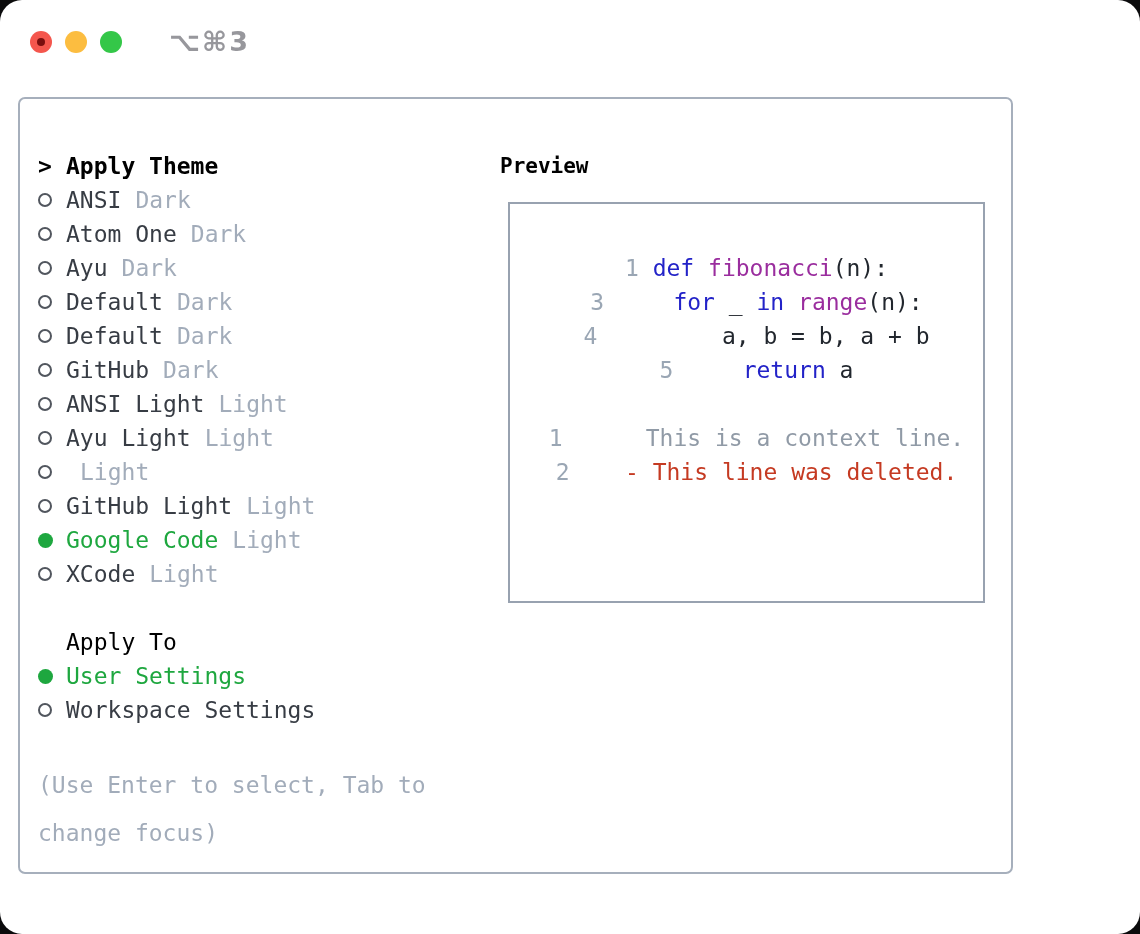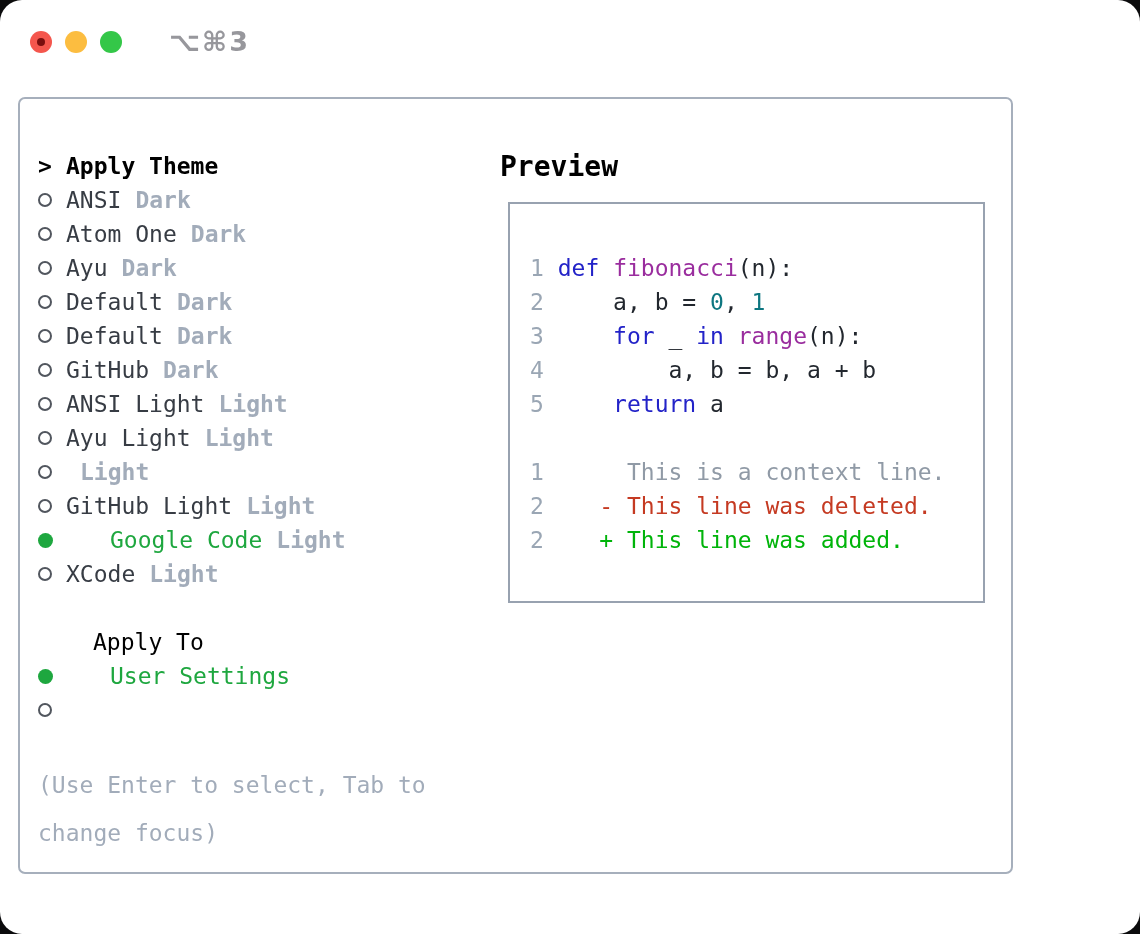--- a/index.html
+++ b/index.html
@@ -77,53 +77,54 @@
     width: 10px; height: 10px;
     border: 2px solid var(--circle-gray, #51565e);
     border-radius: 50%;
     box-sizing: content-box;
   }
   .radio.selected {
     width: 15px; height: 15px;
     border: none;
     background: var(--selection-green, #1ea73f);
   }
-  .theme-name.selected, .option-label.selected { color: var(--selection-green, #1ea73f); margin-left: 44px; }
-  .theme-tag { color: var(--tag-gray, #a2acba); margin-left: 14px; font-weight: bold; }
+  .theme-name.selected, .option-label.selected { color: var(--selection-green, #1ea73f); }
+  .theme-tag { color: var(--tag-gray, #a2acba); margin-left: 14px; }
   .spacer { height: 34px; }
-  .apply-title { color: var(--heading-black, #000); margin-left: 27px; }
+  .apply-title { color: var(--heading-black, #000); }
   .footer-hint {
     width: 432px;
     line-height: 48px;
     color: var(--tag-gray, #a2acba);
   }
 
   
   .preview-title {
     position: absolute;
     left: 480px;
     top: 50px;
     height: 34px;
     display: flex;
     align-items: center;
-    font-size: 28px;
+    font-size: 21px;
     font-weight: bold;
     color: var(--heading-black, #000);
   }
   .preview-box {
     position: absolute;
     left: 488px;
     top: 103px;
     width: 477px;
     height: 401px;
     box-sizing: border-box;
     border: 2px solid var(--preview-border, #98a2b0);
     padding: 47px 0 11px 20px;
     background: #fff;
     overflow: hidden;
+    text-align: center;
   }
   .code-line {
     height: 34px;
     line-height: 34px;
     white-space: pre;
     font-size: 23px;
     color: var(--plain-code, #22272e);
   }
   .lnum     { color: var(--line-number-gray, #9aa6b4); }
   .tok-kwd  { color: var(--keyword-blue, #2323c8); }
@@ -251,38 +252,37 @@
         <div class="row">
           <span class="icon-col">
             <span class="radio selected"></span>
           </span>
           <span class="option-label selected">User Settings</span>
         </div>
         <div class="row">
           <span class="icon-col">
             <span class="radio"></span>
           </span>
+          <span class="option-label">Workspace Settings</span>
         </div>
       </div>
 
     <div class="spacer"></div>
 
     <div class="footer-hint">(Use Enter to select, Tab to change focus)</div>
   </div>
 
   <div class="preview-title">Preview</div>
 
   <div class="preview-box">
     <div>
         <div class="code-line"><span class="lnum">1</span> <span class="tok-kwd">def</span><span class="tok-pln"> </span><span class="tok-typ">fibonacci</span><span class="tok-pln">(n):</span></div>
-        <div class="code-line"><span class="lnum">2</span> <span class="tok-pln">    a, b = </span><span class="tok-lit">0</span><span class="tok-pln">, </span><span class="tok-lit">1</span></div>
         <div class="code-line"><span class="lnum">3</span> <span class="tok-pln">    </span><span class="tok-kwd">for</span><span class="tok-pln"> _ </span><span class="tok-kwd">in</span><span class="tok-pln"> </span><span class="tok-typ">range</span><span class="tok-pln">(n):</span></div>
         <div class="code-line"><span class="lnum">4</span> <span class="tok-pln">        a, b = b, a + b</span></div>
         <div class="code-line"><span class="lnum">5</span> <span class="tok-pln">    </span><span class="tok-kwd">return</span><span class="tok-pln"> a</span></div>
       </div>
     <div class="code-line"> </div>
     <div>
         <div class="code-line"><span class="lnum">1</span> <span class="tok-ctx">     This is a context line.</span></div>
         <div class="code-line"><span class="lnum">2</span> <span class="tok-del">   - This line was deleted.</span></div>
-        <div class="code-line"><span class="lnum">2</span> <span class="tok-add">   + This line was added.</span></div>
       </div>
   </div>
 </div>
 
 </body></html>

